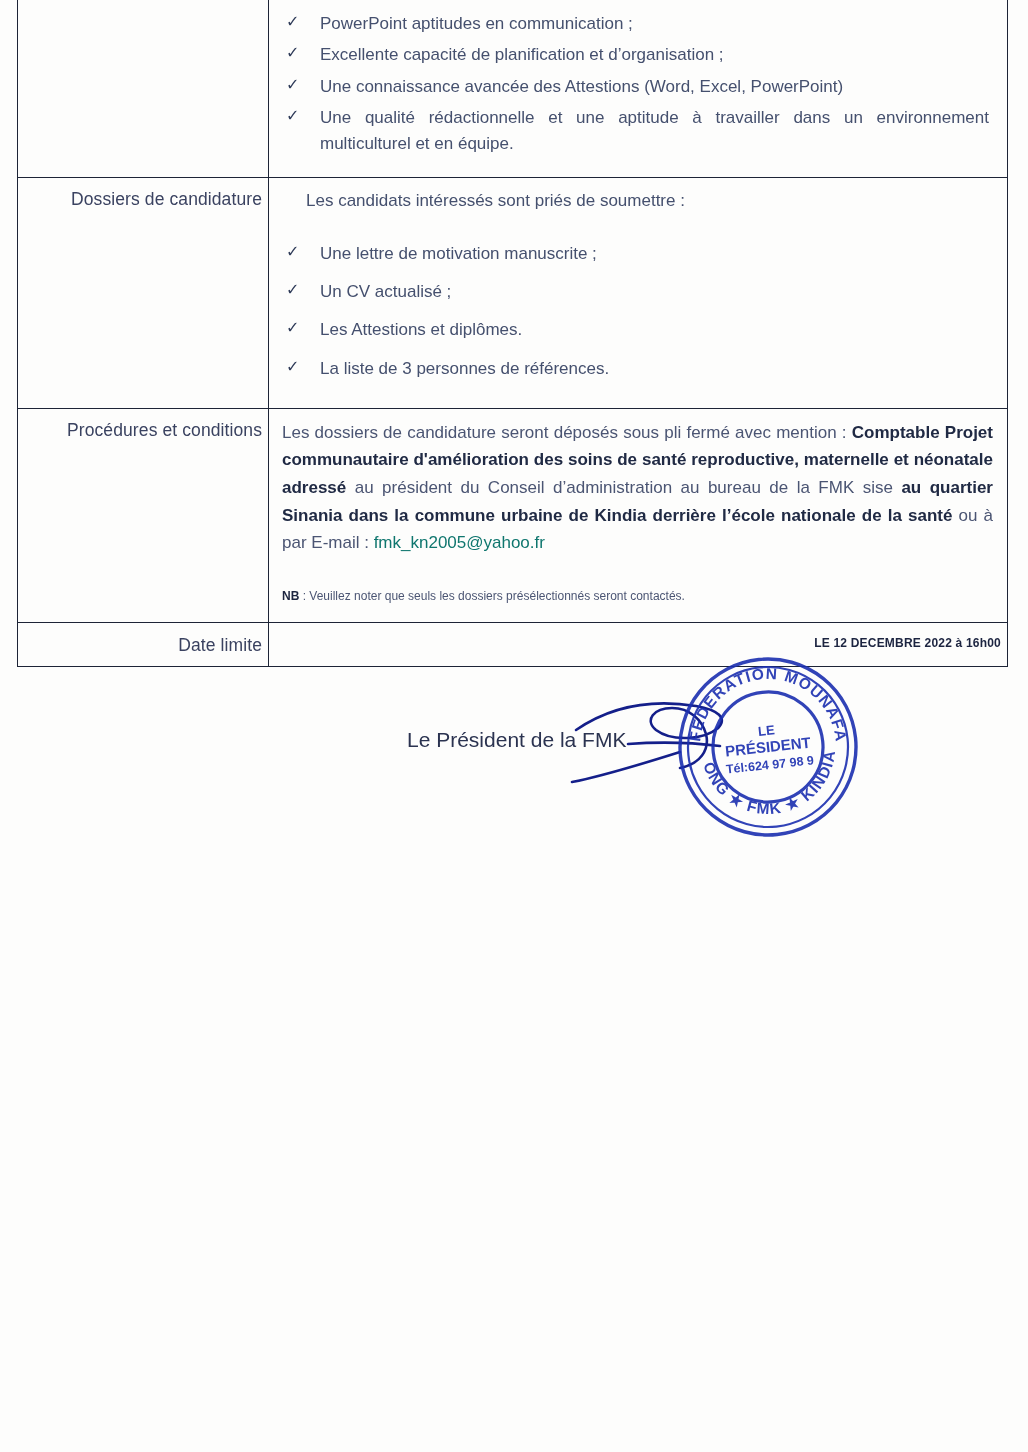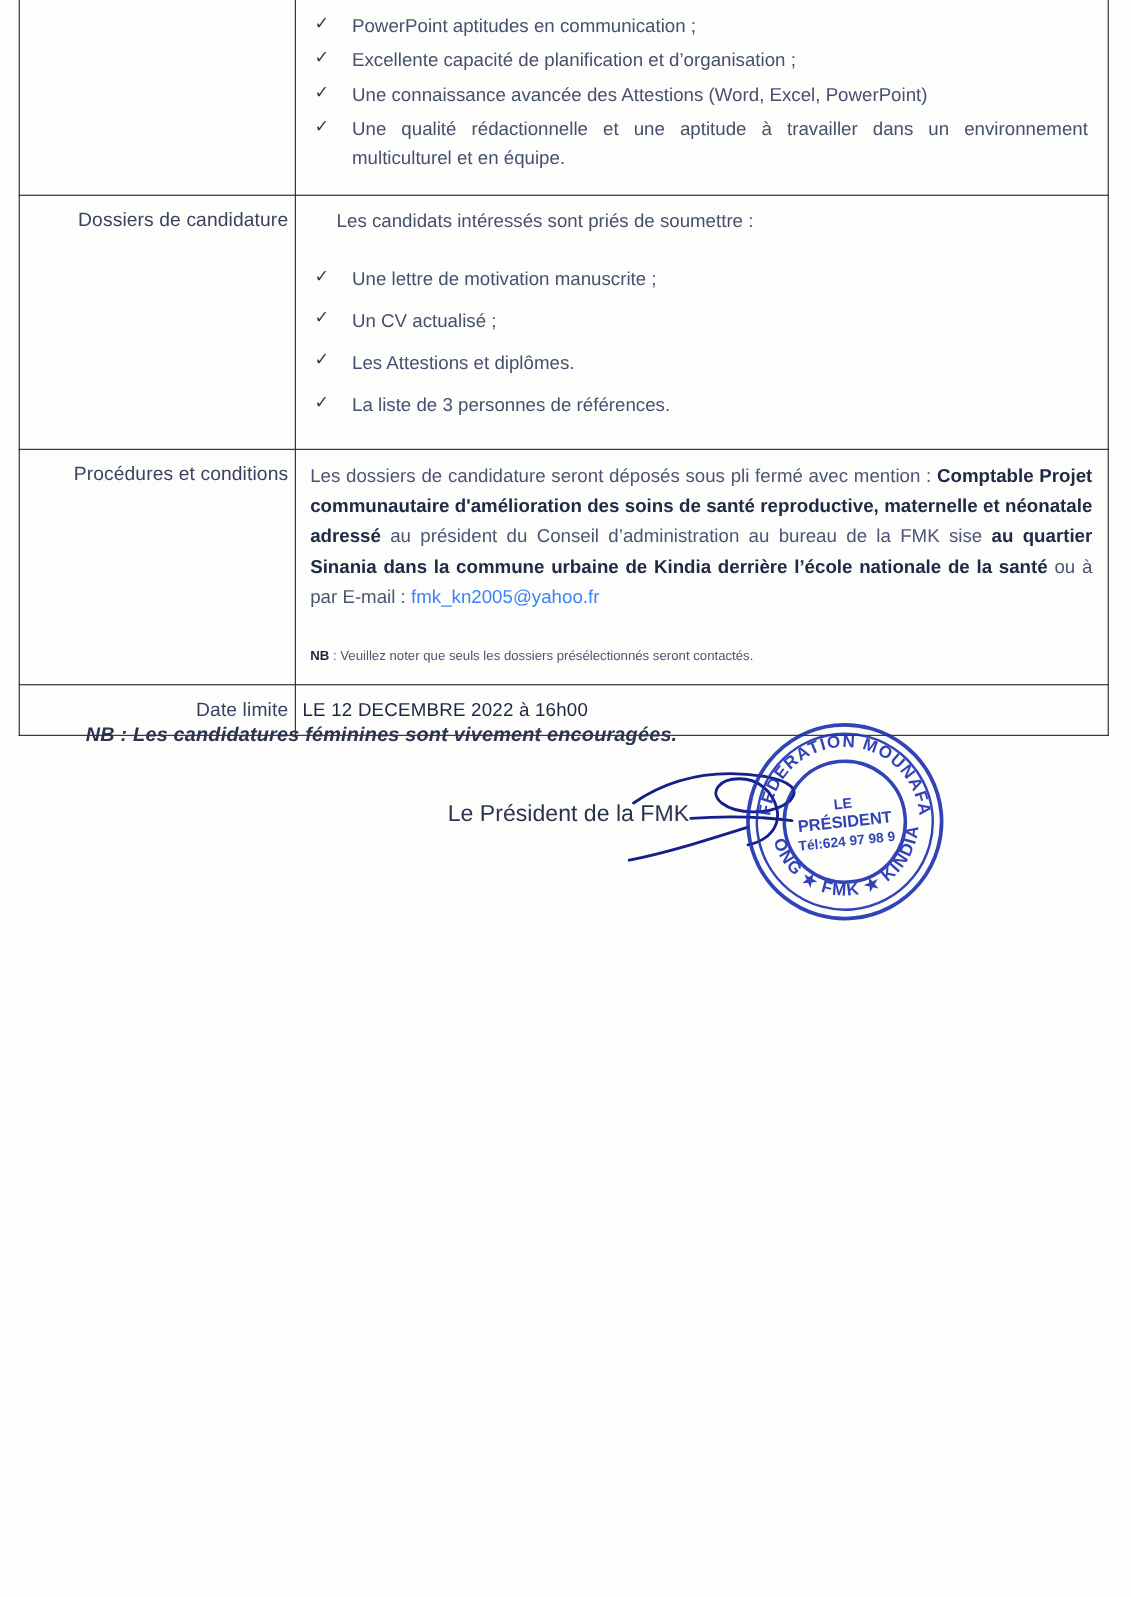--- a/index.html
+++ b/index.html
@@ -79,27 +79,27 @@
     margin:0;
     font-size:17px;
     line-height:1.62;
     text-align:justify;
     text-align-last:left;
     color:#4b5573;
   }
   .para b{color:#202a44;font-weight:700;}
   .nb-line{margin:30px 0 2px 0;font-size:12px;color:#4b5573;}
   .nb-line b{color:#1d2640;font-weight:700;}
-  .email{color:#3b82f6;}
+  .email{color:#0f766e;}
 
   .date-row td{border-top:1.6px solid #1d2436;}
   .date-val{
-    text-align:left;
-    font-size:17px;
-    font-weight:400;
+    text-align:right;
+    font-size:12px;
+    font-weight:700;
     color:#1c2440;
     padding:13px 6px 12px 6px;
     letter-spacing:.2px;
   }
 
   
   .nb-fem{
     position:absolute;left:78px;top:658px;
     font-size:18px;
     font-style:italic;
@@ -230,21 +230,20 @@
           <div class="label-cell">Date limite</div>
         </td>
         <td class="c-body">
           <div class="date-val">LE 12 DECEMBRE 2022 à 16h00</div>
         </td>
       </tr>
 
     </tbody>
   </table>
 
-  <div class="nb-fem">NB : Les candidatures féminines sont vivement encouragées.</div>
 
   <div class="signature-label">Le Président de la FMK</div>
 
   <div class="sig">
     <svg width="300" height="140" viewBox="0 0 300 140" aria-hidden="true">
       <path d="M8 58 C40 36, 78 26, 128 34 C150 38, 160 46, 150 56"></path>
       <path d="M150 56 C136 68, 104 70, 88 58 C76 48, 86 36, 104 36 C122 36, 134 48, 138 62
                C142 78, 132 92, 112 96"></path>
       <path d="M60 72 C86 70, 120 70, 152 74"></path>
       <path d="M4 110 C36 104, 74 92, 112 80"></path>

